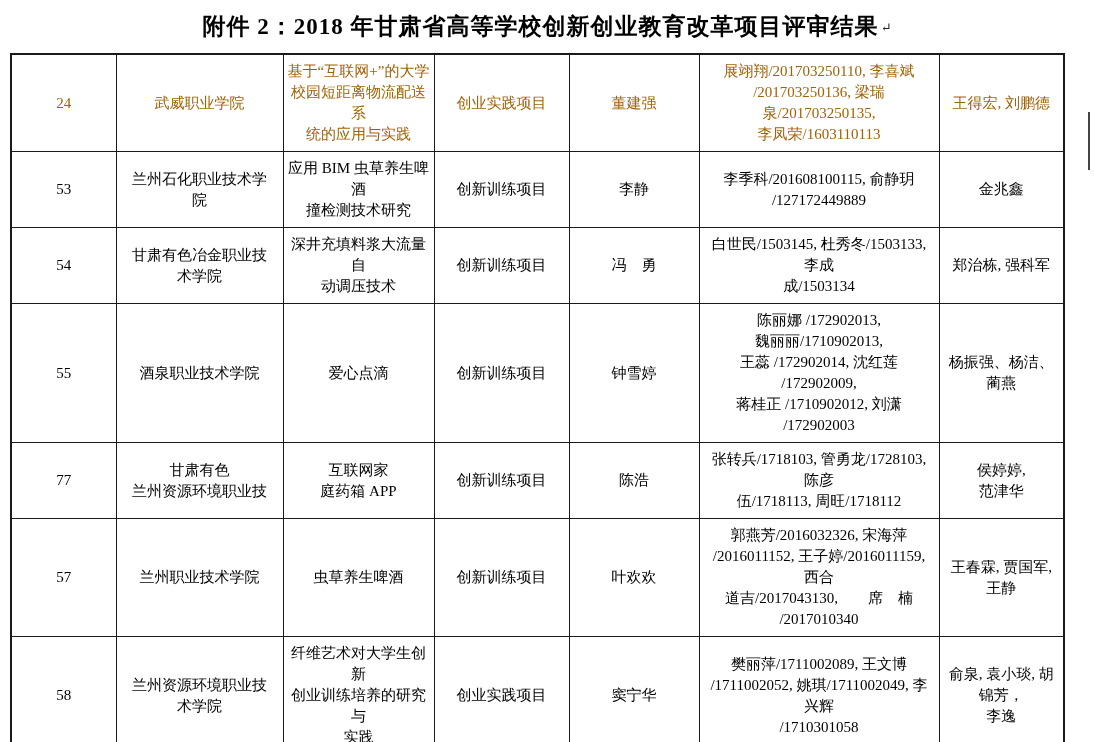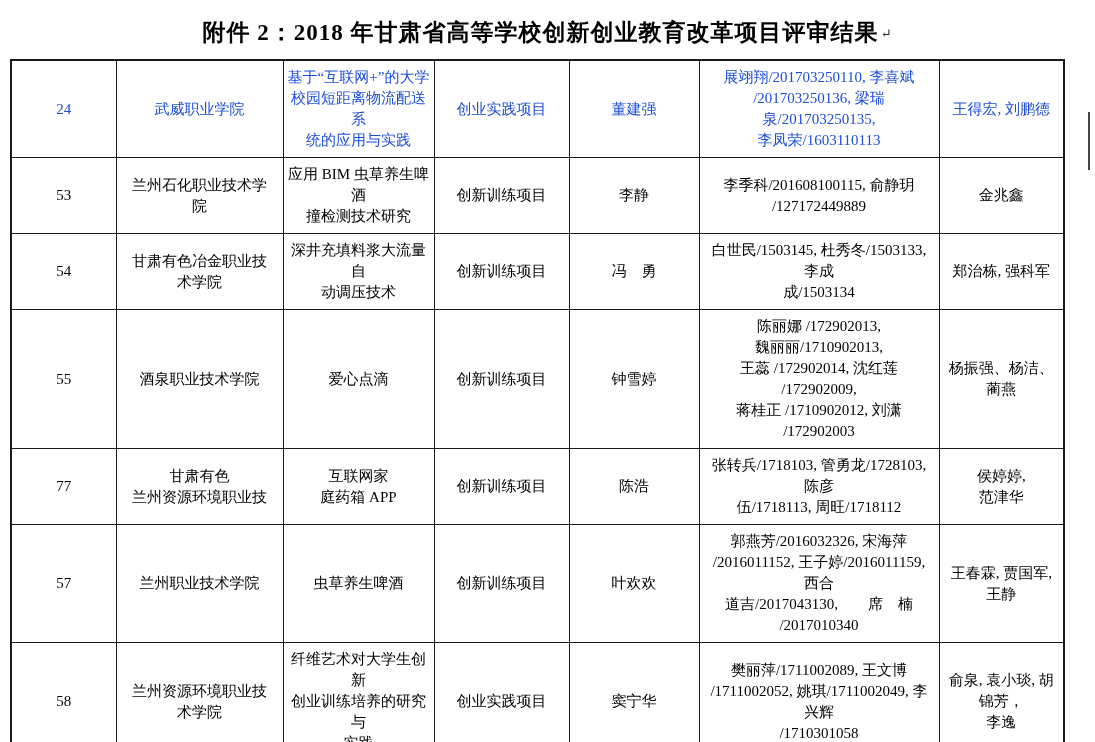--- a/index.html
+++ b/index.html
@@ -5,21 +5,21 @@
   html, body {
     margin: 0; padding: 0;
     width: 1095px; height: 742px;
     background: #ffffff;
     overflow: hidden;
     font-family: "Liberation Serif", "DejaVu Serif", serif;
     color: #000;
   }
   .doc-title {
     width: 1095px;
-    padding-top: 8px;
+    padding-top: 2px;
     text-align: center;
   }
   .doc-title .title-line {
     font-size: 23px;
     font-weight: bold;
     line-height: 50px;
     letter-spacing: 1px;
     white-space: nowrap;
   }
   .pmark {
@@ -40,21 +40,21 @@
     border: 1px solid #1a1a1a;
     text-align: center;
     vertical-align: middle;
     font-size: 15px;
     line-height: 21px;
     padding: 6px 4px;
     height: 56px; 
     white-space: pre-line;
     overflow: hidden;
   }
-  tr.highlight td { color: #1d4ed8; }
+  tr.highlight td { color: #a16207; }
   .caret-line {
     position: absolute;
     left: 1088px; top: 112px;
     width: 2px; height: 58px;
     background: #444;
   }
 </style>
 </head>
 <body>
 

